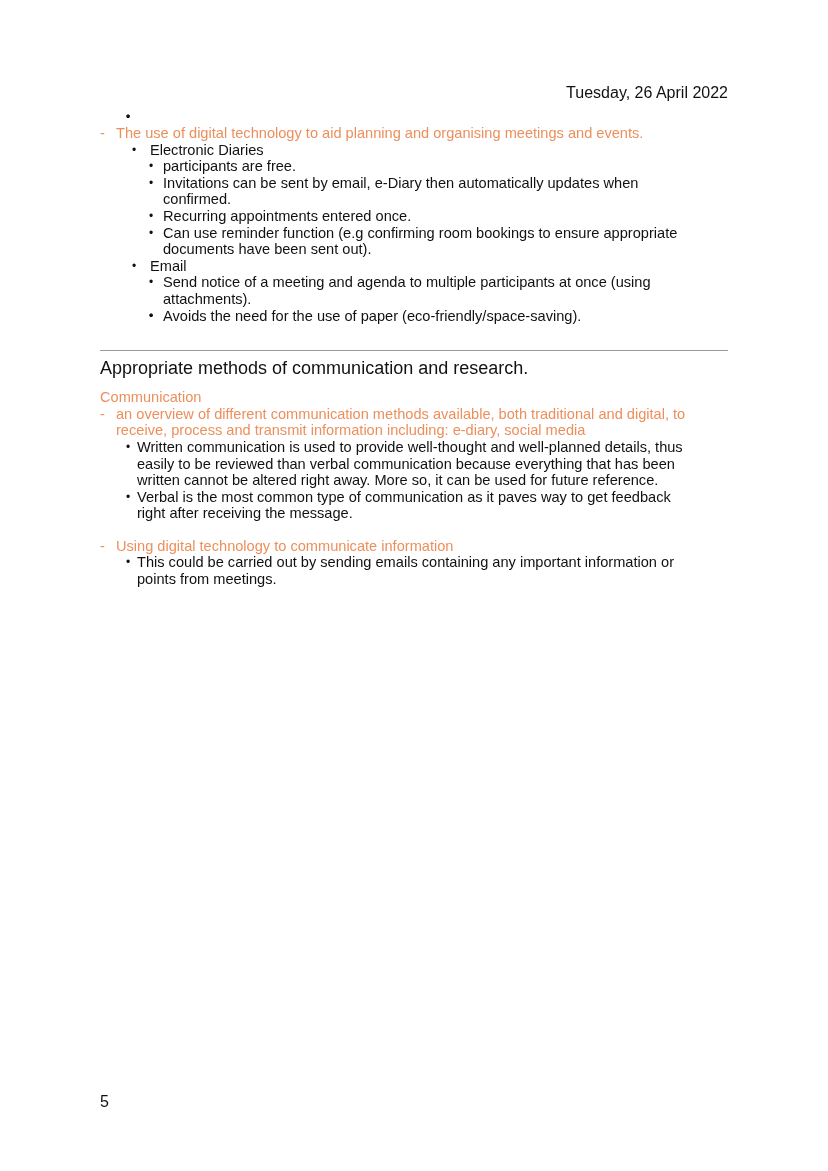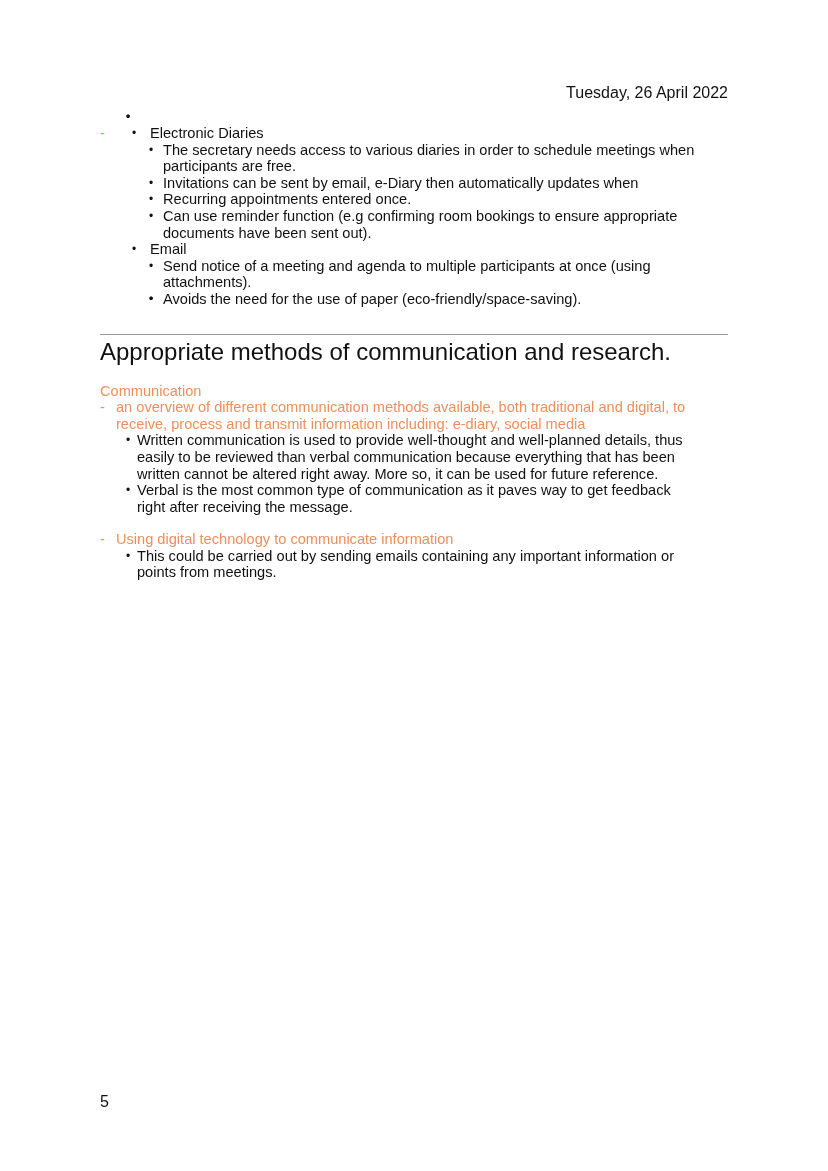--- a/index.html
+++ b/index.html
@@ -18,40 +18,41 @@
     .b3 { padding-left: 63px; }
     .dot { position: absolute; font-size: 12px; }
     .b1 .dot { left: 26px; }
     .b2 .dot { left: 32px; }
     .b3 .dot { left: 49px; }
     .orange { color: #ec8f5c; }
     .dash-line { padding-left: 16px; }
     .dash-line .dash { position: absolute; left: 0; }
     .gap { height: 16px; }
     .hr { border-top: 1px solid #9a9a9a; margin-top: 26px; margin-bottom: 5px; width: 628px; }
-    .section-title { font-size: 24px; line-height: 24px; margin-bottom: 19px; }
+    .section-title { font-size: 18px; line-height: 24px; margin-bottom: 9px; }
     .page-number { position: absolute; left: 100px; top: 1093px; font-size: 16px; }
   </style>
 </head>
 <body>
 
 <div class="page-date">Tuesday, 26 April 2022</div>
 
 <div class="content">
   <div class="line b1"><span class="dot">•</span></div>
   <div class="line b1"><span class="dot">•</span></div>
 
   <div class="gap"></div>
 
-  <div class="line orange dash-line"><span class="dash">-</span></div>
+  <div class="line orange dash-line"><span class="dash">-</span><span>The use of digital technology to aid planning and organising meetings and events.</span></div>
 
   <div class="line b2"><span class="dot">•</span><span>Electronic Diaries</span></div>
-  <div class="line b3"><span class="dot">•</span><span>The secretary needs access to various diaries in order to schedule meetings when</span></div>
+  <div class="line b3"><span class="dot">•</span></div>
   <div class="line b3"><span>participants are free.</span></div>
   <div class="line b3"><span class="dot">•</span><span>Invitations can be sent by email, e-Diary then automatically updates when</span></div>
+  <div class="line b3"><span>confirmed.</span></div>
   <div class="line b3"><span class="dot">•</span><span>Recurring appointments entered once.</span></div>
   <div class="line b3"><span class="dot">•</span><span>Can use reminder function (e.g confirming room bookings to ensure appropriate</span></div>
   <div class="line b3"><span>documents have been sent out).</span></div>
 
   <div class="line b2"><span class="dot">•</span><span>Email</span></div>
   <div class="line b3"><span class="dot">•</span><span>Send notice of a meeting and agenda to multiple participants at once (using</span></div>
   <div class="line b3"><span>attachments).</span></div>
   <div class="line b3"><span class="dot">•</span></div>
   <div class="line b3"><span class="dot">•</span><span>Avoids the need for the use of paper (eco-friendly/space-saving).</span></div>
 

